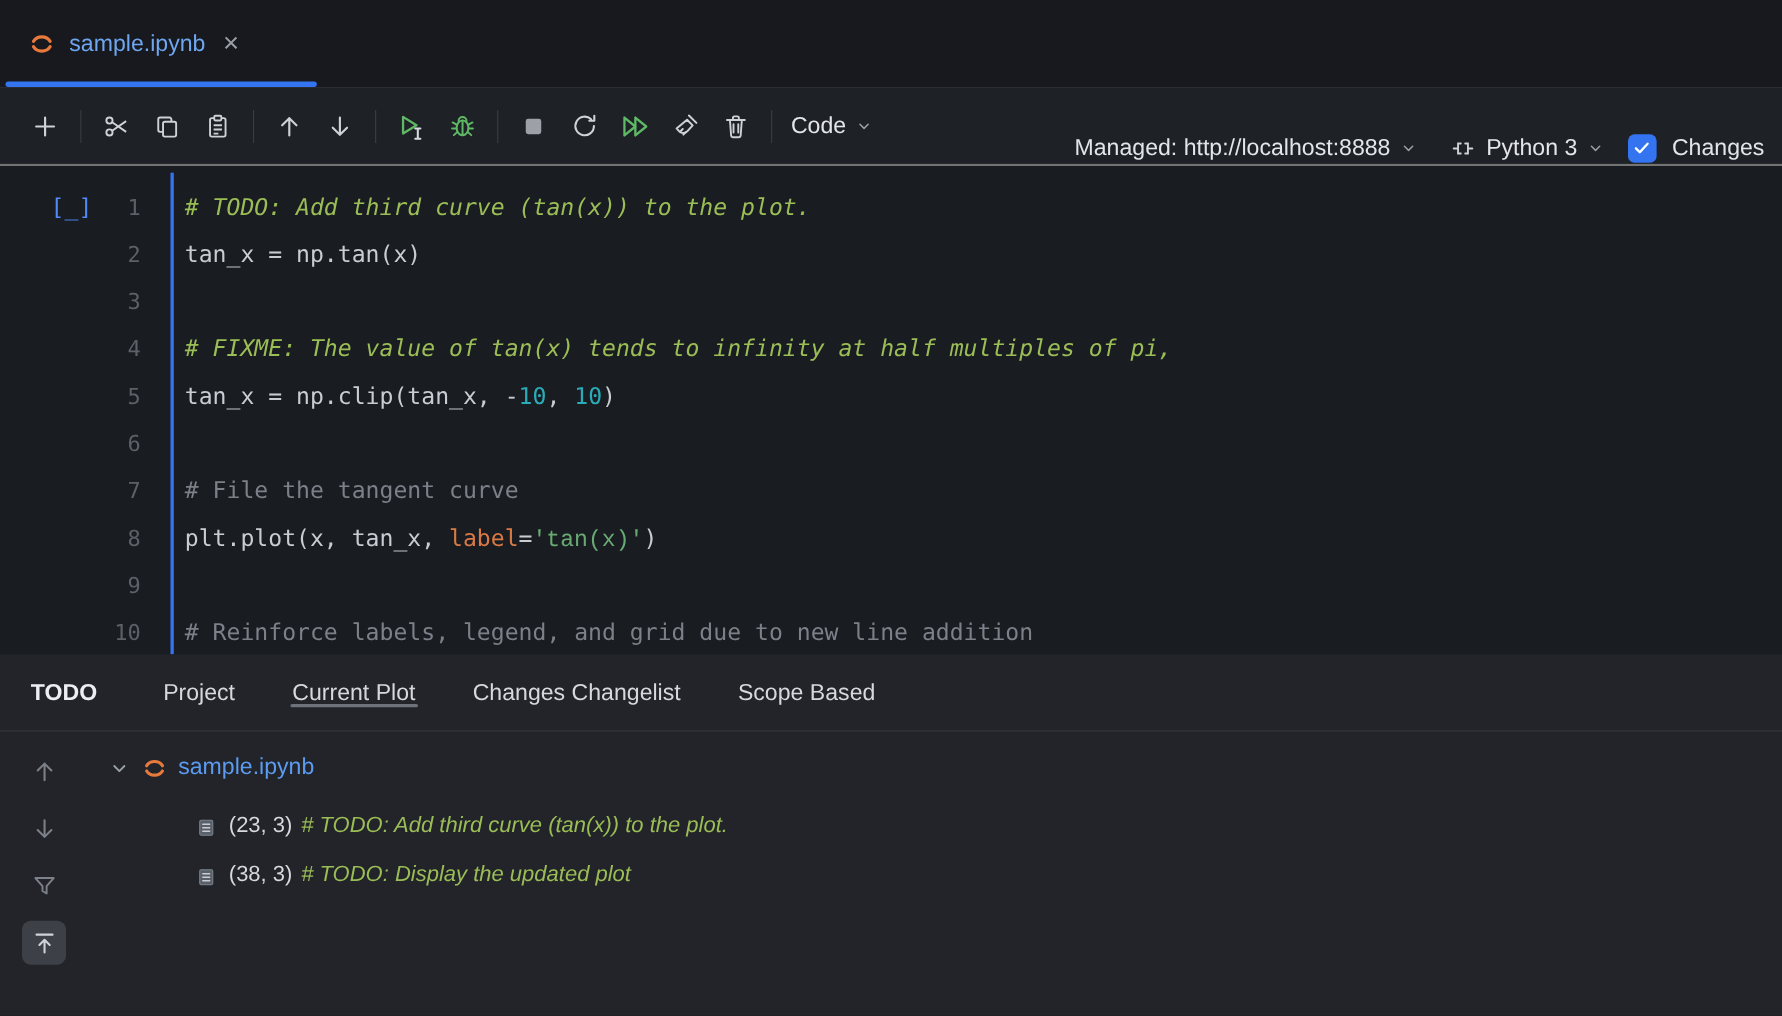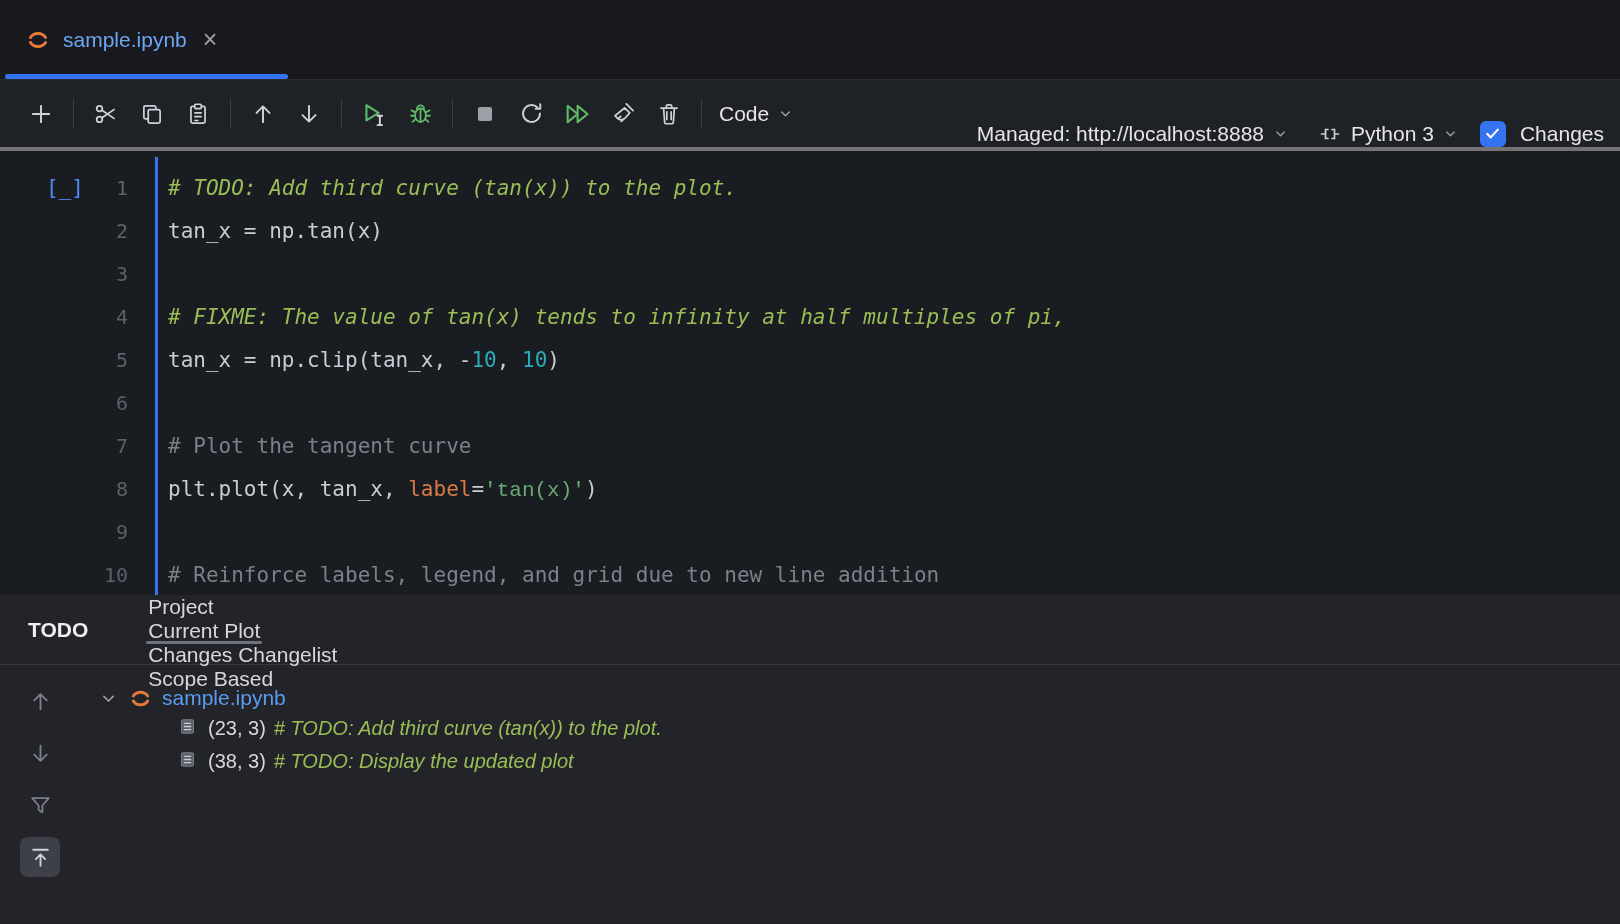--- a/index.html
+++ b/index.html
@@ -13,21 +13,21 @@
   }
 
   
   .tabbar { height:80px; background:#17191e; border-bottom:1px solid #2a2c31; display:flex; align-items:center; position:relative; }
   .tab { height:100%; display:flex; align-items:center; padding:0 16px 0 26px; position:relative; }
   .tab-underline { position:absolute; left:5px; bottom:0; width:283px; height:5px; background:#3574f0; border-radius:3px; }
   .tab-label { color:#6ea6f0; font-size:21px; margin-left:13px; }
   .tab-close { color:#9a9ea6; font-size:25px; margin-left:16px; line-height:1; cursor:default; }
 
   
-  .toolbar { height:71px; background:#1e2126; border-bottom:4px solid #737373; display:flex; align-items:center; padding:0 16px 0 18px; }
+  .toolbar { height:71px; background:#1e2126; border-bottom:2px solid #737373; display:flex; align-items:center; padding:0 16px 0 18px; }
   .tbtn { width:46px; height:44px; display:flex; align-items:center; justify-content:center; color:#ced2d8; border-radius:6px; flex:0 0 auto; }
   .tbtn svg { display:block; }
   .sep { width:1px; height:30px; background:#3a3d43; margin:0 9px; flex:0 0 auto; }
   .dd { display:flex; align-items:center; gap:9px; font-size:21px; color:#e3e5ea; padding:0 8px; flex:0 0 auto; white-space:nowrap; }
   .chev { color:#9aa0a8; }
   .right-group { margin-left:auto; display:flex; align-items:center; gap:14px;margin-top:40px; }
   .checkbox { width:26px; height:26px; background:#3574f0; border-radius:6px; display:flex; align-items:center; justify-content:center; flex:0 0 auto; }
   .trusted-label { font-size:21px; color:#e3e5ea; }
 
   
@@ -53,21 +53,21 @@
   .ptab.active::after { content:""; position:absolute; left:24px; right:24px; bottom:-1px; height:3px; background:#6e737b; border-radius:2px; }
 
   .rail { position:absolute; left:14px; top:86px; width:52px; display:flex; flex-direction:column; align-items:center; }
   .rail-btn { width:40px; height:40px; display:flex; align-items:center; justify-content:center; color:#7b8089; margin-bottom:12px; border-radius:8px; }
   .rail-btn.selected { background:#3d4047; color:#cfd2d8; }
 
   .tree { position:absolute; left:100px; top:84px; right:16px; }
   .file-row { display:flex; align-items:center; height:38px; }
   .file-name { color:#5b9bf0; font-size:21px; margin-left:10px; }
   .tree-chevron { color:#9aa0a8; display:flex; margin-right:12px; }
-  .item-row { display:flex; align-items:flex-start; height:33px; margin-left:78px; }
+  .item-row { display:flex; align-items:flex-end; height:33px; margin-left:78px;margin-top:12px; }
   .item-loc { color:#d6d8dd; font-size:20px; margin-left:11px; margin-right:8px; font-family:"Liberation Sans","DejaVu Sans",sans-serif; }
   .item-text { color:#9bbd56; font-style:italic; font-size:20px; white-space:nowrap; }
   .doc-ic { flex:0 0 auto; display:flex; }
 </style>
 </head>
 <body>
 
 <div class="tabbar">
   <div class="tab">
     <span style="display:flex;">
@@ -199,31 +199,31 @@
 <div class="editor">
   <div class="cell-marker">[_]</div>
   <div class="cell-stripe"></div>
   <div class="lines">
       <div class="line"><span class="ln">1</span><span class="lc"><span class="sg-todo"># TODO: Add third curve (tan(x)) to the plot.</span></span></div>
       <div class="line"><span class="ln">2</span><span class="lc"><span class="sg-code">tan_x = np.tan(x)</span></span></div>
       <div class="line"><span class="ln">3</span><span class="lc"></span></div>
       <div class="line"><span class="ln">4</span><span class="lc"><span class="sg-todo"># FIXME: The value of tan(x) tends to infinity at half multiples of pi,</span></span></div>
       <div class="line"><span class="ln">5</span><span class="lc"><span class="sg-code">tan_x = np.clip(tan_x, -</span><span class="sg-num">10</span><span class="sg-code">, </span><span class="sg-num">10</span><span class="sg-code">)</span></span></div>
       <div class="line"><span class="ln">6</span><span class="lc"></span></div>
-      <div class="line"><span class="ln">7</span><span class="lc"><span class="sg-comment"># Plot the tangent curve</span></span></div>
+      <div class="line"><span class="ln">7</span><span class="lc"><span class="sg-comment"># File the tangent curve</span></span></div>
       <div class="line"><span class="ln">8</span><span class="lc"><span class="sg-code">plt.plot(x, tan_x, </span><span class="sg-param">label</span><span class="sg-code">=</span><span class="sg-str">'tan(x)'</span><span class="sg-code">)</span></span></div>
       <div class="line"><span class="ln">9</span><span class="lc"></span></div>
       <div class="line"><span class="ln">10</span><span class="lc"><span class="sg-comment"># Reinforce labels, legend, and grid due to new line addition</span></span></div>
     </div>
 </div>
 
 <div class="panel">
   <div class="panel-tabs">
     <div class="panel-title">TODO</div>
-    <div style="display:flex; align-items:flex-start;flex-direction:column;">
+    <div style="display:flex; align-items:center;">
         <div class="ptab">Project</div>
         <div class="ptab active">Current Plot</div>
         <div class="ptab">Changes Changelist</div>
         <div class="ptab">Scope Based</div>
       </div>
   </div>
 
   <div class="rail">
     <div class="rail-btn">
       <svg width="25" height="25" viewBox="0 0 24 24" fill="none" stroke="currentColor" stroke-width="1.8" stroke-linecap="round" stroke-linejoin="round">

